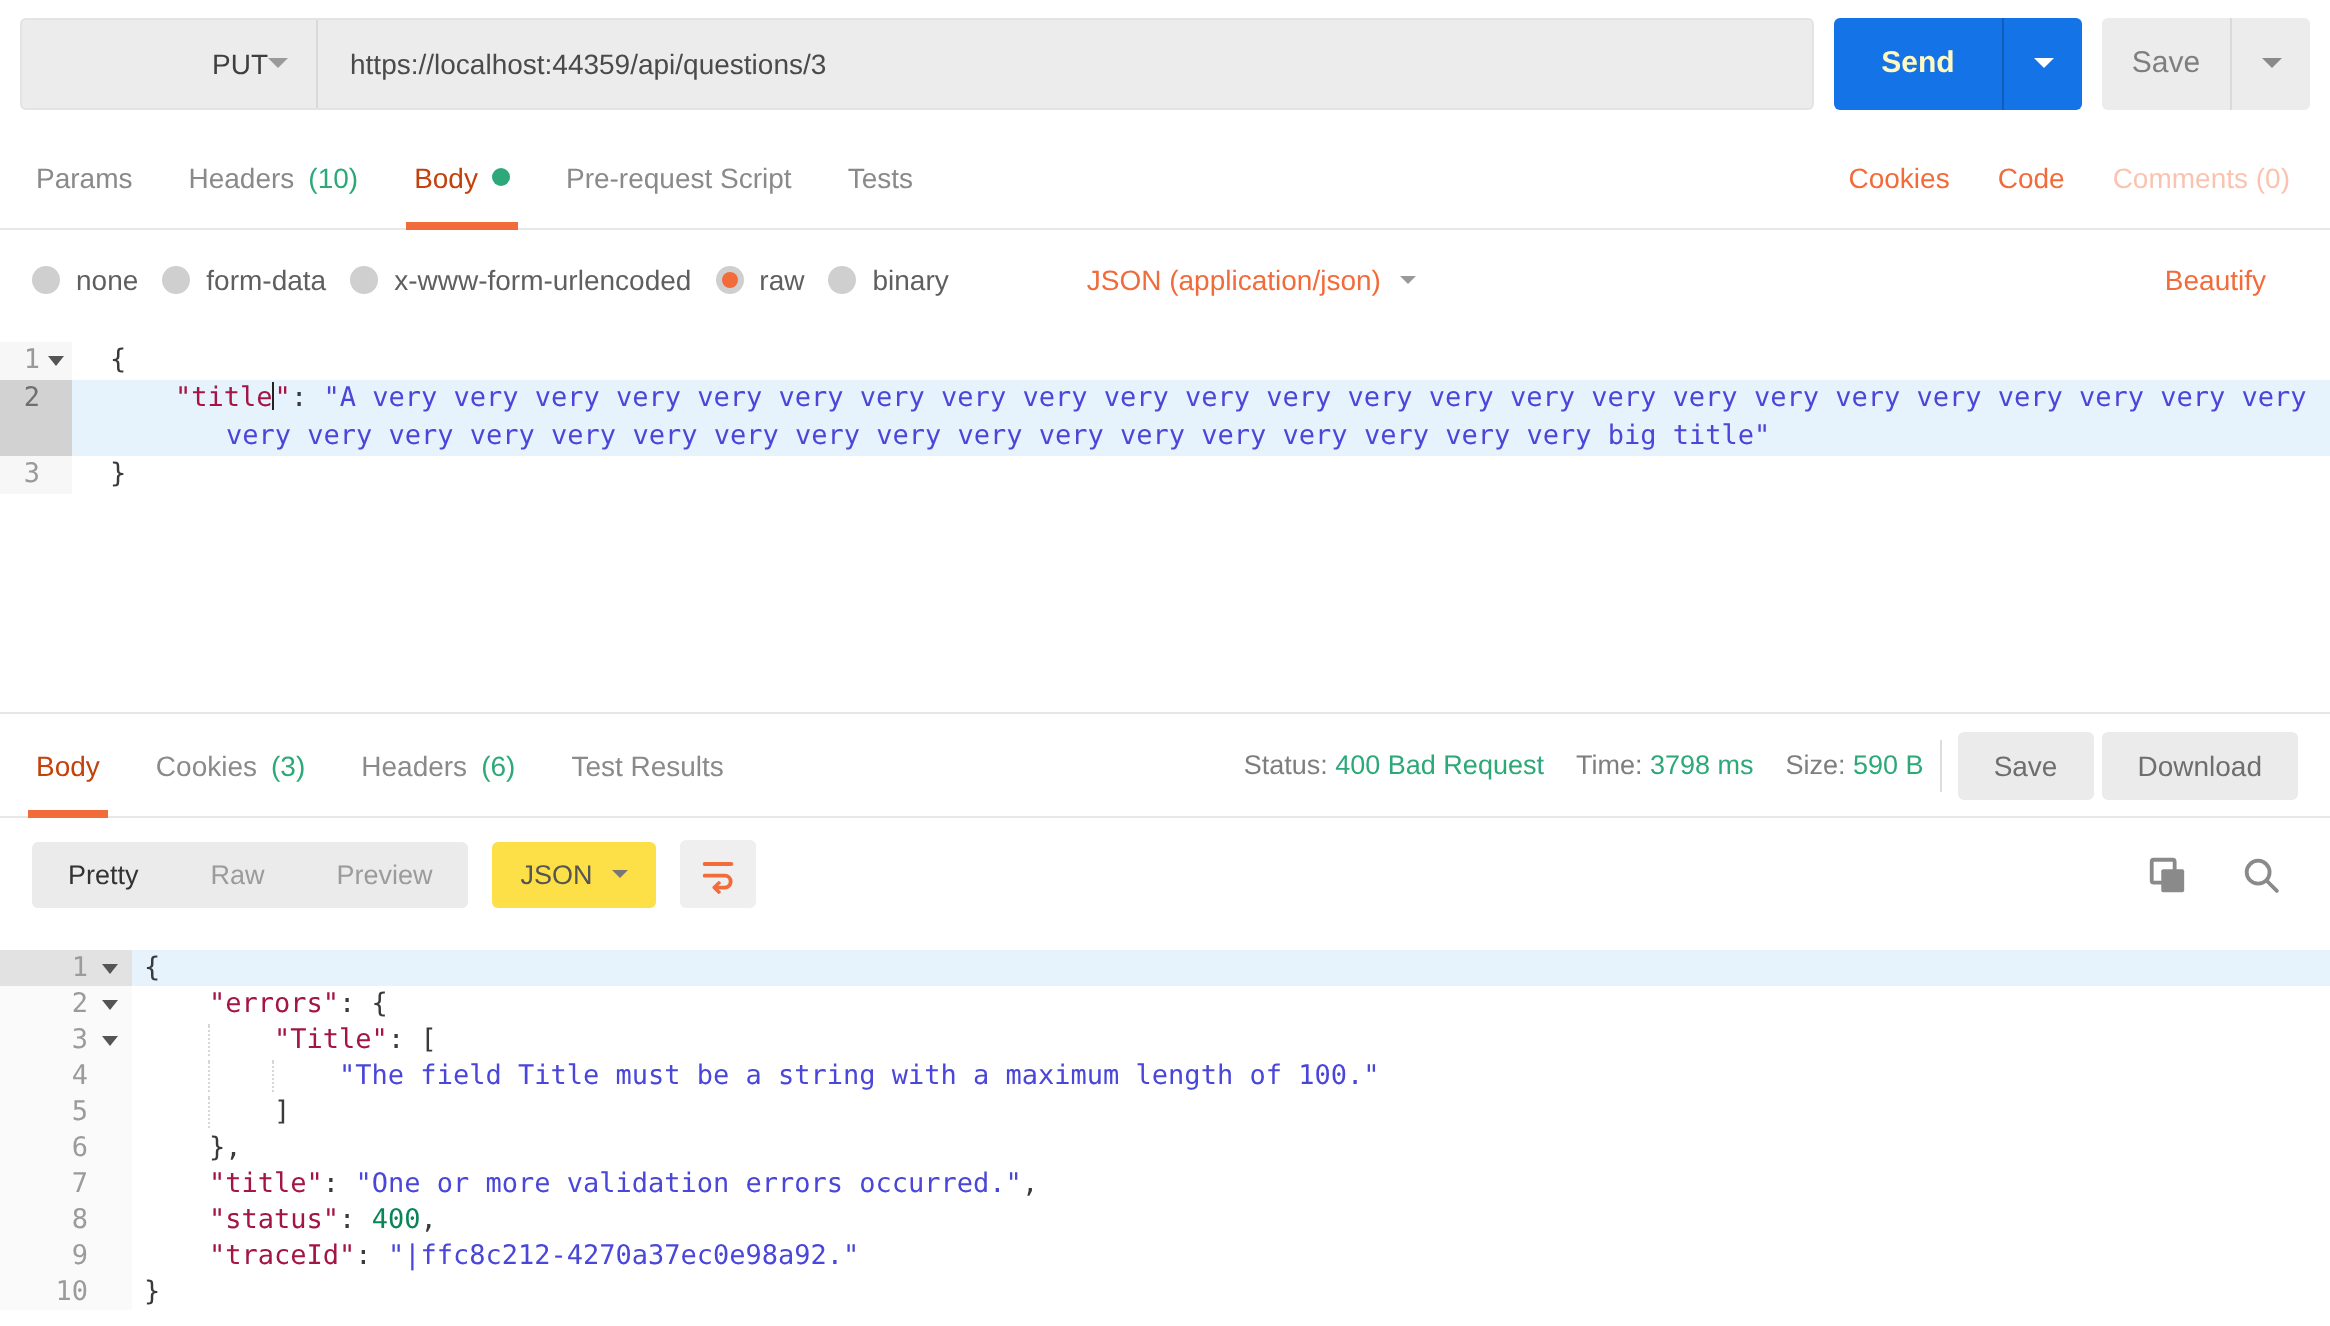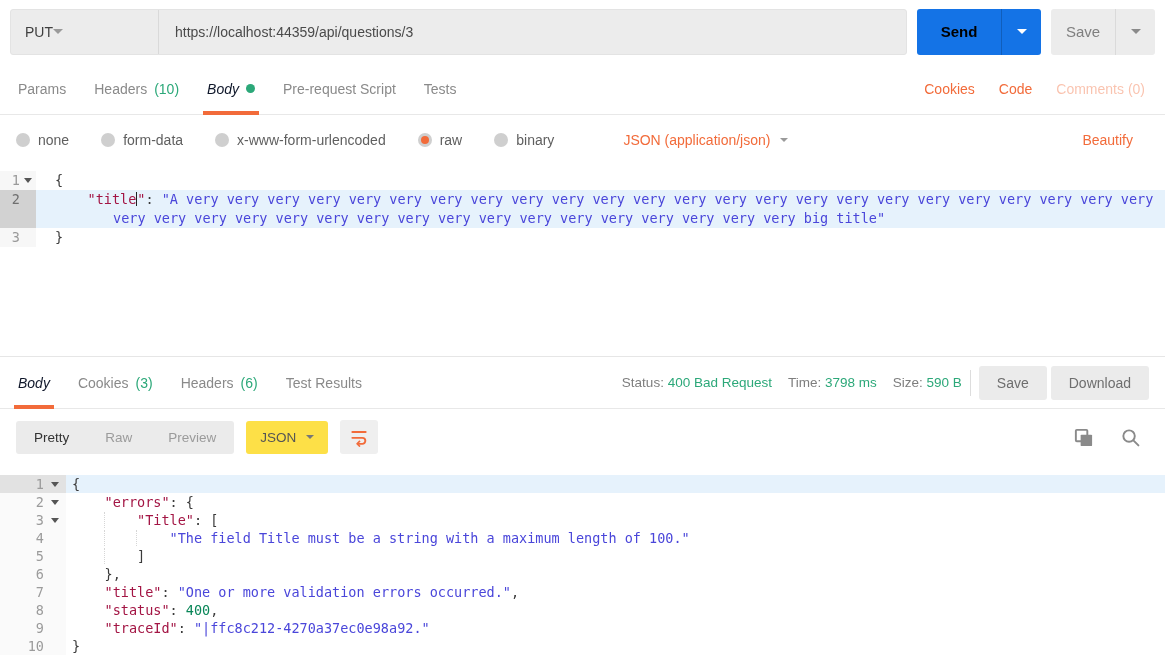--- a/index.html
+++ b/index.html
@@ -6,38 +6,38 @@
   html,body { margin:0; padding:0; }
   body {
     width:1165px; height:663px; overflow:hidden;
     background:#fff; color:#333;
     font-family:"Liberation Sans", sans-serif;
   }
 
   
   .topbar { display:flex; align-items:center; padding:8px 10px; height:63px; gap:10px; }
   .url-group { flex:1; display:flex; height:46px; background:#ececec; border:1px solid #e3e3e3; border-radius:3px; overflow:hidden; }
-  .method { width:148px; flex:none; display:flex; align-items:center; justify-content:flex-start; padding:0 14px; border-right:1px solid #d9d9d9; font-size:14px; color:#3f3f3f; cursor:pointer; }
+  .method { width:148px; flex:none; display:flex; align-items:center; justify-content:flex-end; padding:0 14px; border-right:1px solid #d9d9d9; font-size:14px; color:#3f3f3f; cursor:pointer; }
   .caret-down { width:0; height:0; border-left:5px solid transparent; border-right:5px solid transparent; border-top:5px solid #9a9a9a; }
   .url-input { flex:1; border:none; outline:none; background:transparent; padding:0 16px; font-size:14px; color:#4a4a4a; font-family:"Liberation Sans", sans-serif; }
 
   .btn-split { display:flex; height:46px; border-radius:3px; overflow:hidden; flex:none; }
-  .send-btn { background:var(--blue); color:#000000;text-align:right; }
+  .send-btn { background:var(--blue); color:#fef9c3;text-align:right; }
   .send-btn .main { width:84px; display:flex; align-items:center; justify-content:center; font-size:15px; font-weight:700; cursor:pointer; }
   .send-btn .arrow { width:40px; display:flex; align-items:center; justify-content:center; border-left:1px solid rgba(0,0,0,0.18); cursor:pointer; }
   .send-btn .caret-down { border-top-color:#fff; }
   .save-btn { background:#ececec; color:#7f7f7f; }
   .save-btn .main { width:64px; display:flex; align-items:center; justify-content:center; font-size:15px; cursor:pointer; }
   .save-btn .arrow { width:40px; display:flex; align-items:center; justify-content:center; border-left:1px solid #dadada; cursor:pointer; }
   .save-btn .caret-down { border-top-color:#8a8a8a; }
 
   
   .tabs { display:flex; align-items:center; height:52px; padding:0 4px; border-bottom:1px solid #e8e8e8; }
   .tab { position:relative; height:100%; display:flex; align-items:center; gap:7px; padding:0 14px; font-size:14px; color:#8a8a8a; cursor:pointer; white-space:nowrap; }
-  .tab.active { color:#0f172a;font-style:italic; }
+  .tab.active { color:#c2410c; }
   .tab.active::after { content:""; position:absolute; left:10px; right:10px; bottom:-1px; height:4px; background:var(--accent); }
   .tab .count { color:var(--green); }
   .dot { width:9px; height:9px; border-radius:50%; background:var(--green); }
   .tab-links { margin-left:auto; display:flex; align-items:center; gap:24px; padding-right:16px; font-size:14px; }
   .tab-link { color:var(--accent); cursor:pointer; white-space:nowrap; }
   .tab-link.muted { opacity:0.4; }
 
   
   .body-opts { display:flex; align-items:center; height:50px; padding:0 16px; gap:28px; font-size:14px; color:#5f5f5f; }
   .radio { display:flex; align-items:center; gap:8px; cursor:pointer; }
@@ -143,21 +143,21 @@
       <span>Tests</span>
     </div>
     <div class="tab-links">
       <span class="tab-link">Cookies</span>
       <span class="tab-link">Code</span>
       <span class="tab-link muted">Comments (0)</span>
     </div>
   </div>
 
 <div class="body-opts">
-  <span id="radios" style="display:flex;align-items:center;gap:32px;">
+  <span id="radios" style="display:flex;align-items:center;gap:12px;">
       <label class="radio">
         <span class="rdot"></span>
         <span>none</span>
       </label>
       <label class="radio">
         <span class="rdot"></span>
         <span>form-data</span>
       </label>
       <label class="radio">
         <span class="rdot"></span>

